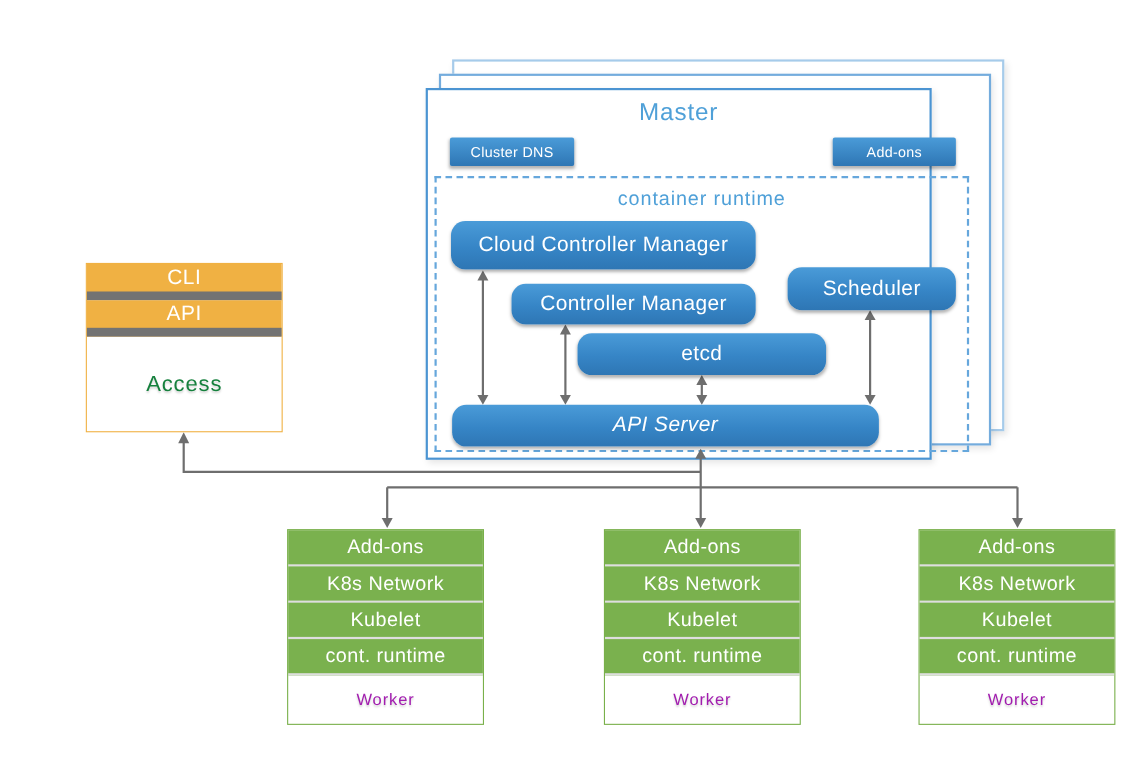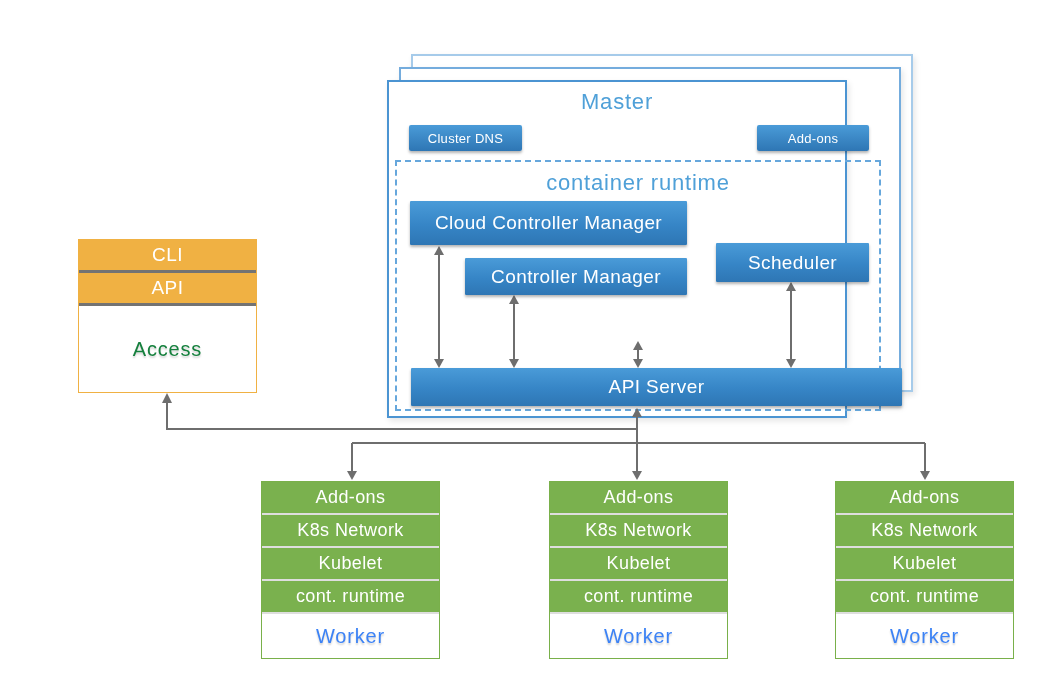--- a/index.html
+++ b/index.html
@@ -47,41 +47,41 @@
     left: 395px; top: 160px;
     width: 486px; height: 251px;
     border: 2px dashed #66A7DC;
     background: transparent;
   }
   .runtime-title {
     position: absolute;
     left: 0; top: 8px; width: 100%;
     text-align: center;
     color: #4FA0D8;
-    font-size: 22px;
+    font-size: 18px;
     letter-spacing: 0.8px;
   }
 
   
   .blue-box {
     position: absolute;
     background: linear-gradient(180deg, #4A9BD8 0%, #3685C6 55%, #2E76B4 100%);
-    border-radius: 1px;
+    border-radius: 13px;
     box-shadow: 0 2px 3px rgba(0,0,0,0.30);
     color: #ffffff;
     display: flex;
     align-items: center;
     justify-content: center;
     letter-spacing: 0.4px;
   }
   .box-ccm       { left: 410px; top: 201px; width: 277px; height: 44px; font-size: 19px; }
   .box-scheduler { left: 716px; top: 243px; width: 153px; height: 39px; font-size: 19px; }
   .box-cm        { left: 465px; top: 258px; width: 222px; height: 37px; font-size: 19px; }
   .box-etcd      { left: 525px; top: 303px; width: 226px; height: 38px; font-size: 19px; }
-  .box-api       { left: 411px; top: 368px; width: 491px; height: 38px; font-size: 19px; }
+  .box-api       { left: 411px; top: 368px; width: 388px; height: 38px; font-size: 19px; font-style: italic; }
 
   .chip {
     position: absolute;
     background: linear-gradient(180deg, #4A9BD8 0%, #2E76B4 100%);
     border-radius: 2px;
     box-shadow: 0 2px 3px rgba(0,0,0,0.30);
     color: #ffffff;
     font-size: 13px;
     letter-spacing: 0.3px;
     display: flex;
@@ -97,21 +97,21 @@
     left: 78px; top: 239px;
     width: 179px; height: 154px;
     border: 1px solid #F0B143;
     background: #ffffff;
     display: flex;
     flex-direction: column;
   }
   .orange-row {
     height: 33px;
     background: #F0B143;
-    border-bottom: 3px solid #737373;
+    border-bottom: 8px solid #737373;
     color: #ffffff;
     font-size: 19px;
     letter-spacing: 0.5px;
     display: flex;
     align-items: center;
     justify-content: center;
     flex: 0 0 auto;
   }
   .orange-row:nth-child(3) { border-bottom: none; }
   .access-label {
@@ -148,22 +148,22 @@
     display: flex;
     align-items: center;
     justify-content: center;
     flex: 0 0 auto;
   }
   .worker-label {
     flex: 1 1 auto;
     display: flex;
     align-items: center;
     justify-content: center;
-    color: #3b82f6;
-    font-size: 20px;
+    color: #a21caf;
+    font-size: 15px;
     letter-spacing: 0.8px;
     text-shadow: 0 2px 2px rgba(0,0,0,0.18);
     text-align: right;
   }
 
   
   .connectors {
     position: absolute;
     left: 0; top: 0;
     width: 1040px; height: 690px;
@@ -225,20 +225,21 @@
     <line x1="925" y1="443" x2="925" y2="472"></line>
     <polygon points="920,471 930,471 925,480"></polygon>
   </svg>
 
   <div class="chip chip-dns z-top">Cluster DNS</div>
   <div class="chip chip-addons z-top">Add-ons</div>
 
   <div class="blue-box box-ccm z-top">Cloud Controller Manager</div>
   <div class="blue-box box-scheduler z-top">Scheduler</div>
   <div class="blue-box box-cm z-top">Controller Manager</div>
+  <div class="blue-box box-etcd z-top">etcd</div>
   <div class="blue-box box-api z-top">API Server</div>
 
   <div class="access-box z-top">
     <div class="orange-row">CLI</div>
     <div class="orange-row">API</div>
     <div class="access-label">Access</div>
   </div>
 
   <div class="worker-box worker-1 z-top">
     <div class="green-row">Add-ons</div>

